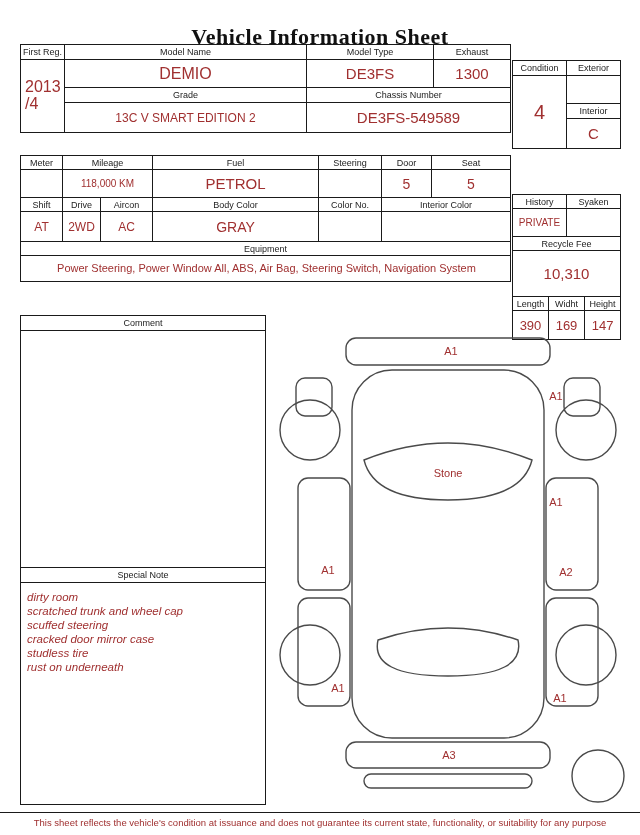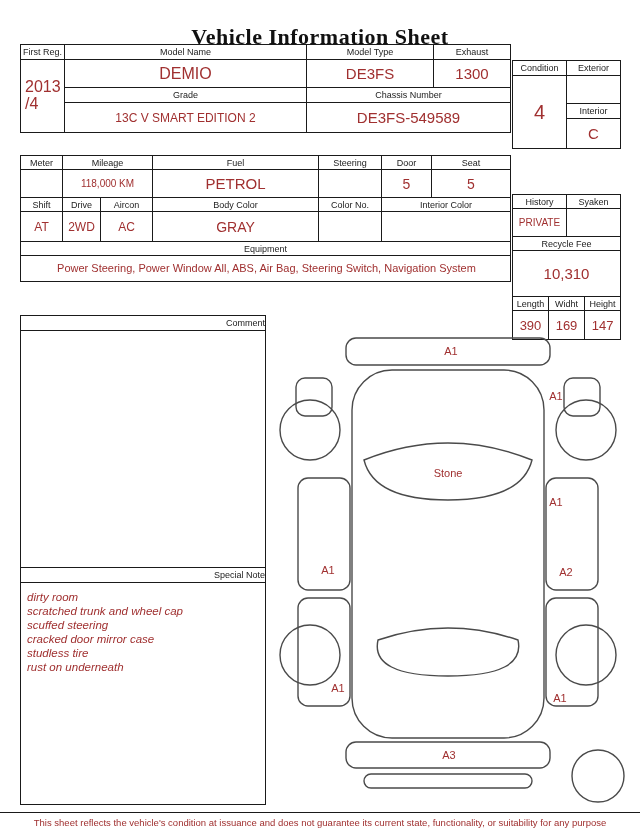--- a/index.html
+++ b/index.html
@@ -20,21 +20,21 @@
   tr.h14{height:14px} tr.h15{height:15px} tr.h26{height:26px} tr.h28{height:28px}
   tr.h29{height:29px} tr.h30{height:30px} tr.h46{height:46px}
   .v20{font-size:20px} .v16{font-size:16px} .v15{font-size:15px} .v14{font-size:14px}
   .v13{font-size:13px} .v12{font-size:12px} .v10{font-size:10px}
   td.firstreg { text-align:left; padding-left:4px; font-size:16px; line-height:1.05; }
   td.equip { text-align:center; padding-left:4px; font-size:11px; white-space:normal; line-height:1.1; }
   .left-box { position:absolute; left:20px; top:315px; width:246px; }
   .box { border:1px solid var(--border); background:#fff; }
   .comment-box { height:253px; }
   .note-box { height:238px; margin-top:-1px; }
-  .box-header { height:15px; border-bottom:1px solid var(--border); text-align:right; font-size:9px; color:#222; padding-top:2px; }
+  .box-header { height:15px; border-bottom:1px solid var(--border); text-align:center; font-size:9px; color:#222; padding-top:2px; }
   .comment-body { height:236px; }
   .note-body { padding:7px 6px; color:var(--accent); font-size:11.5px; line-height:1.22;font-style:italic; }
   .diagram { position:absolute; left:268px; top:310px; width:362px; height:496px; }
   .diagram text { font-family:"Liberation Sans",sans-serif; font-size:11px; fill:var(--accent); text-anchor:middle; }
   .footer { position:absolute; left:0; top:812px; width:640px; border-top:1px solid var(--border);
             text-align:center; color:var(--accent); font-size:9.5px; padding-top:4px; }
 </style>
 </head>
 <body>
 

